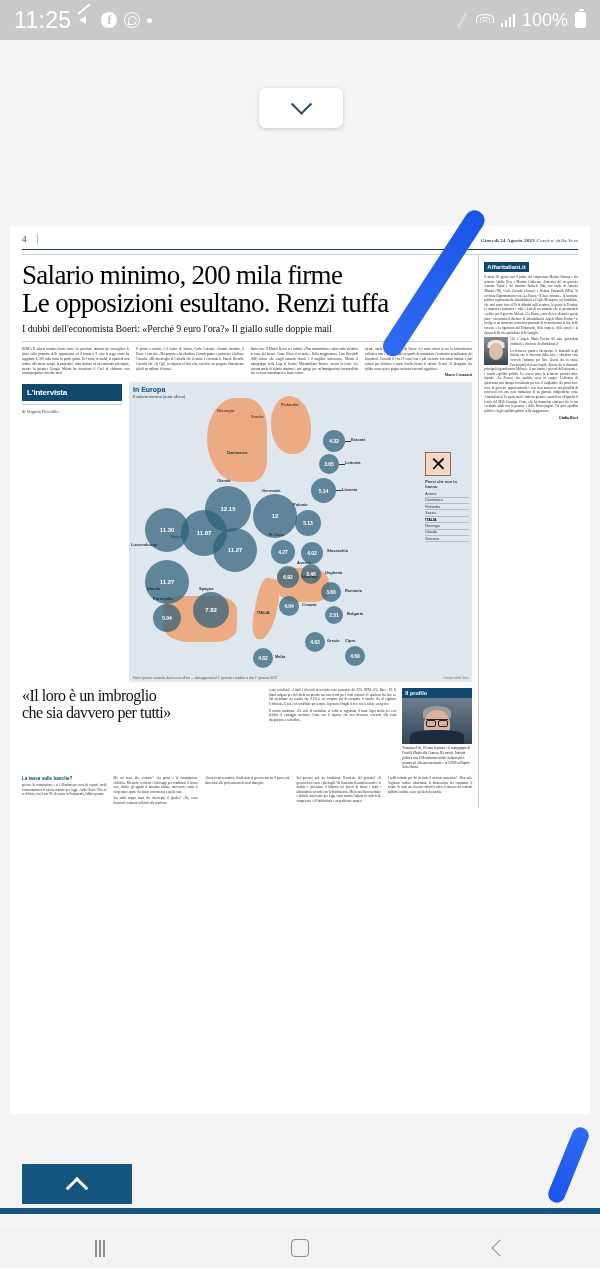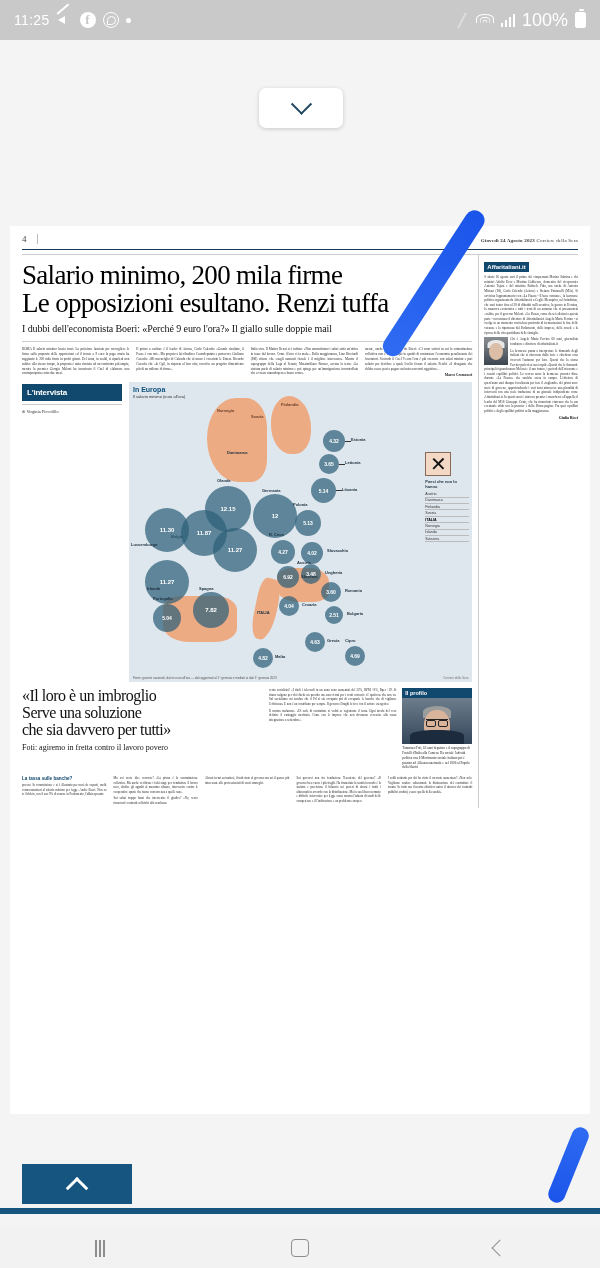--- a/index.html
+++ b/index.html
@@ -10,21 +10,21 @@
     overflow: hidden;
     position: relative;
   }
   
   .statusbar {
     height: 40px; background:#c9c9c9;
     display:flex; align-items:center; justify-content:space-between;
     padding: 0 14px; color:#fff;
   }
   .sb-left, .sb-right { display:flex; align-items:center; gap:7px; }
-  .sb-time { font-size:14px; font-weight:500; letter-spacing:.3px; }
+  .sb-time { font-size:23px; font-weight:500; letter-spacing:.3px; }
   .sb-ico { width:16px; height:16px; display:inline-block; position:relative; }
   .ico-mute:after{content:"";position:absolute;left:1px;top:4px;border-style:solid;
     border-width:4px 7px 4px 0;border-color:transparent #fff transparent transparent;}
   .ico-mute:before{content:"";position:absolute;left:0;top:1px;width:15px;height:1.6px;
     background:#fff;transform:rotate(-40deg);transform-origin:left;}
   .ico-fb{width:16px;height:16px;border-radius:50%;background:#fff;color:#c9c9c9;
     font-weight:700;font-size:13px;line-height:16px;text-align:center;font-family:"Liberation Serif",serif;}
   .ico-wa{width:16px;height:16px;border-radius:50%;border:1.6px solid #fff;position:relative;}
   .ico-wa:after{content:"";position:absolute;left:3px;top:3px;width:7px;height:7px;
     border:1.4px solid #fff;border-radius:50% 50% 50% 0;}
@@ -370,23 +370,21 @@
             </div>
 
             <div class="mapnote">Fonte: governi nazionali, dati in euro all'ora — dati aggiornati al 1° gennaio e mediati ai dati 1° gennaio 2023</div>
             <div class="mapcred">Corriere della Sera</div>
           </div>
         </div>
 
         <div class="quotewrap">
           <div class="bigquote">
             <h2>«Il loro è un imbroglio</h2>
-            <h2>Serve una soluzione</h2>
             <h2>che sia davvero per tutti»</h2>
-            <div class="qs">Foti: agiremo in fretta contro il lavoro povero</div>
           </div>
           <div class="qcols">
             <div class="tcol">
               <p>vento socialista? «I titoli i telecredi in un anno sono aumentati del 22%, BPM +8%, Bper +59. Si tirano salgono per chi chiede un prestito ma sono fermi per i conti correnti: c'è qualcosa che non va. Sul socialismo mi sembra che il Pd si sia occupato più di occuparle le banche che di vigilarne l'efficienza. E non è un contributo per sempre. Il governo Draghi lo fece con il settore energetico.</p>
               <p>Il mostra malumore. «Di sede di contrattare si vedrà se registrante il tema. Ogni tavola del cero definire il vantaggio meritoria. Come con le imprese che non dovranno eccessive alla cassa integrazione a settembre».</p>
             </div>
             <div class="profbox">
               <div class="ph">Il profilo</div>
               <div class="photo">
                 <div class="hair"></div>

